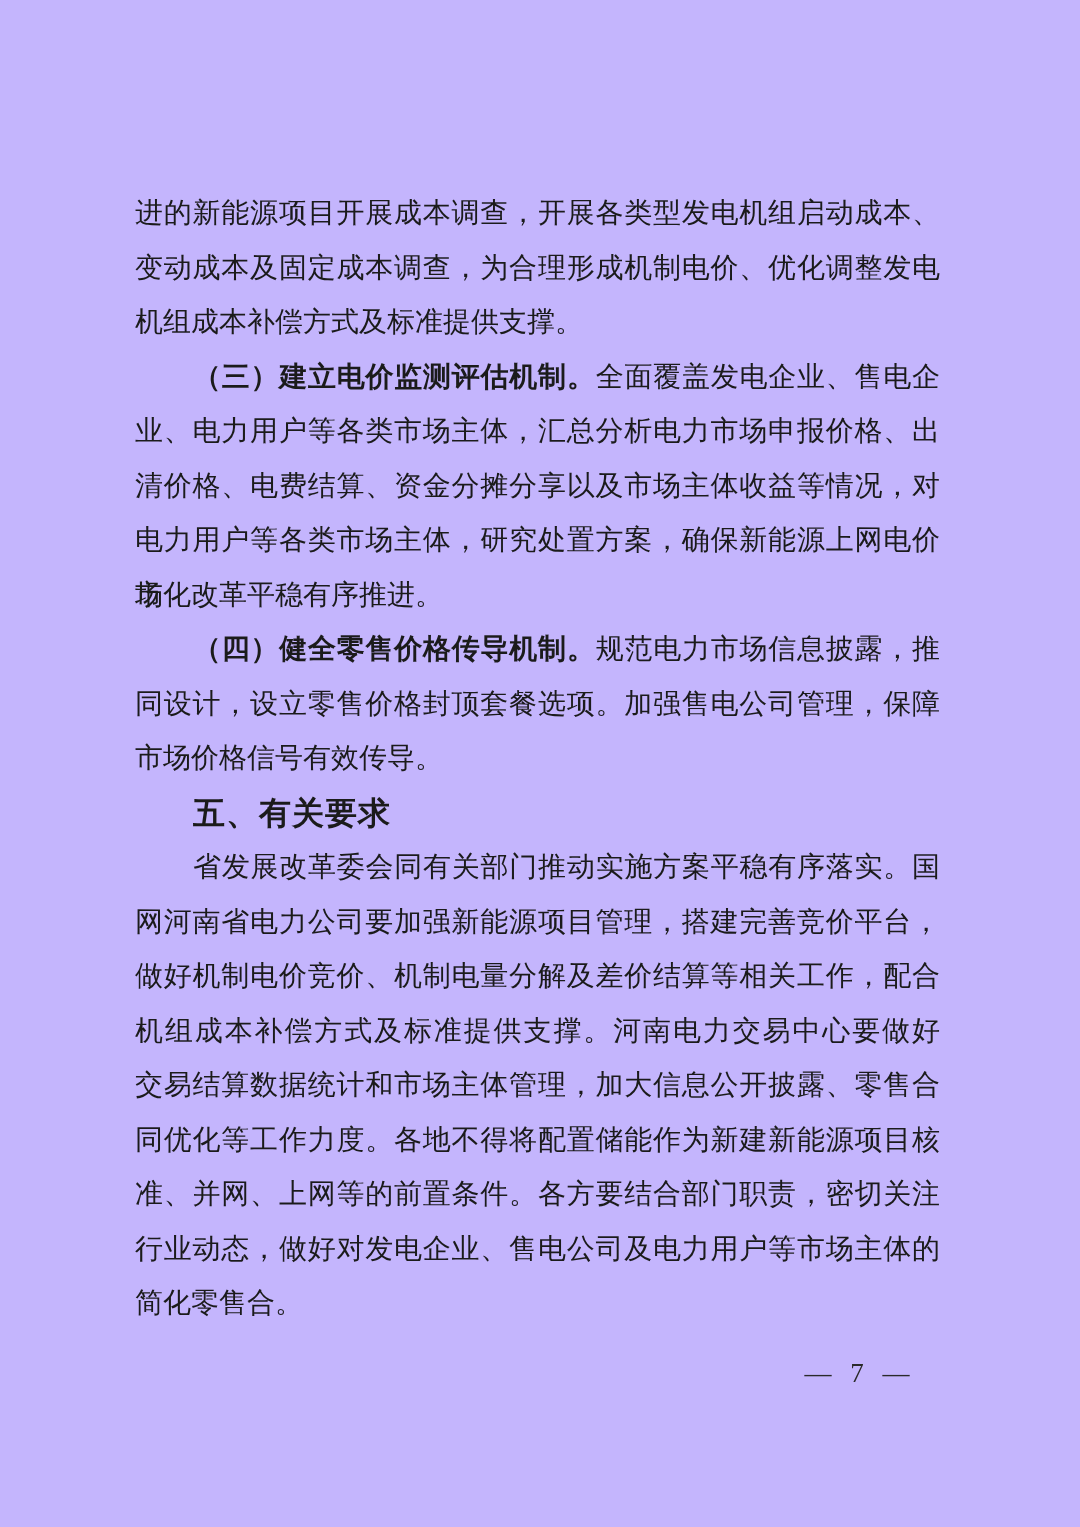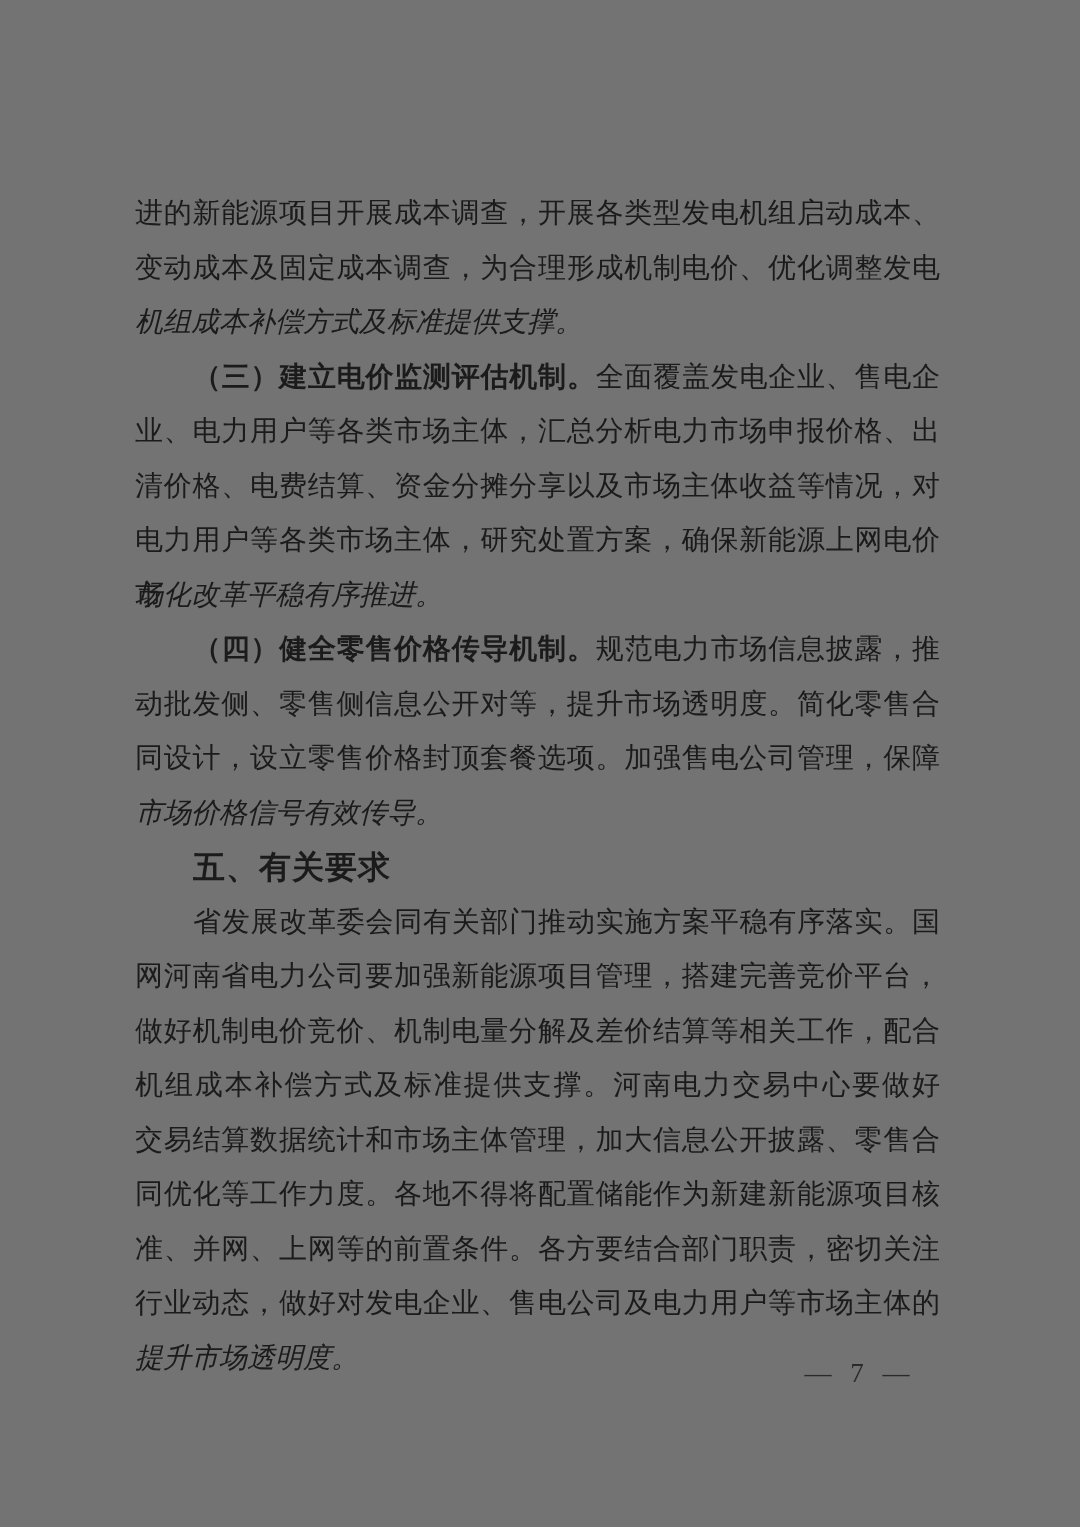--- a/index.html
+++ b/index.html
@@ -4,21 +4,21 @@
 <style>
   html, body {
     margin: 0;
     padding: 0;
     background: #ffffff;
   }
   .page {
     position: relative;
     width: 1080px;
     height: 1527px;
-    background: #737373;
+    background: #c4b5fd;
     overflow: hidden;
     font-family: "Liberation Serif", "DejaVu Serif", serif;
     color: #1b1b1b;
   }
   .content {
     position: absolute;
     left: 135px;
     top: 186px;
     width: 805px;
   }
@@ -33,21 +33,20 @@
   }
   
   .jl {
     white-space: normal;
     text-align: justify;
     text-align-last: justify;
   }
   
   .pf {
     text-align-last: left;
-    font-style: italic;
   }
   .ind {
     text-indent: 58px;
   }
   .lead {
     font-weight: bold;
   }
   .heading {
     font-family: Liberation Serif, serif;
     font-weight: bold;
@@ -77,32 +76,31 @@
     <div class="line jl">变动成本及固定成本调查，为合理形成机制电价、优化调整发电</div>
     <div class="line pf">机组成本补偿方式及标准提供支撑。</div>
 
     <div class="line jl ind"><span class="lead">（三）建立电价监测评估机制。</span><span>全面覆盖发电企业、售电企</span></div>
     <div class="line jl">业、电力用户等各类市场主体，汇总分析电力市场申报价格、出</div>
     <div class="line jl">清价格、电费结算、资金分摊分享以及市场主体收益等情况，对</div>
     <div class="line jl">电力用户等各类市场主体，研究处置方案，确保新能源上网电价市</div>
     <div class="line pf">场化改革平稳有序推进。</div>
 
     <div class="line jl ind"><span class="lead">（四）健全零售价格传导机制。</span><span>规范电力市场信息披露，推</span></div>
-    <div class="line jl">动批发侧、零售侧信息公开对等，提升市场透明度。简化零售合</div>
     <div class="line jl">同设计，设立零售价格封顶套餐选项。加强售电公司管理，保障</div>
     <div class="line pf">市场价格信号有效传导。</div>
 
     <div class="line heading ind">五、有关要求</div>
 
     <div class="line jl ind">省发展改革委会同有关部门推动实施方案平稳有序落实。国</div>
     <div class="line jl">网河南省电力公司要加强新能源项目管理，搭建完善竞价平台，</div>
     <div class="line jl">做好机制电价竞价、机制电量分解及差价结算等相关工作，配合</div>
     <div class="line jl">机组成本补偿方式及标准提供支撑。河南电力交易中心要做好</div>
     <div class="line jl">交易结算数据统计和市场主体管理，加大信息公开披露、零售合</div>
     <div class="line jl">同优化等工作力度。各地不得将配置储能作为新建新能源项目核</div>
     <div class="line jl">准、并网、上网等的前置条件。各方要结合部门职责，密切关注</div>
     <div class="line jl">行业动态，做好对发电企业、售电公司及电力用户等市场主体的</div>
-    <div class="line pf">提升市场透明度。</div>
+    <div class="line pf">简化零售合。</div>
 
   </div>
 
   <div class="footer">— 7 —</div>
 </div>
 
 </body></html>

